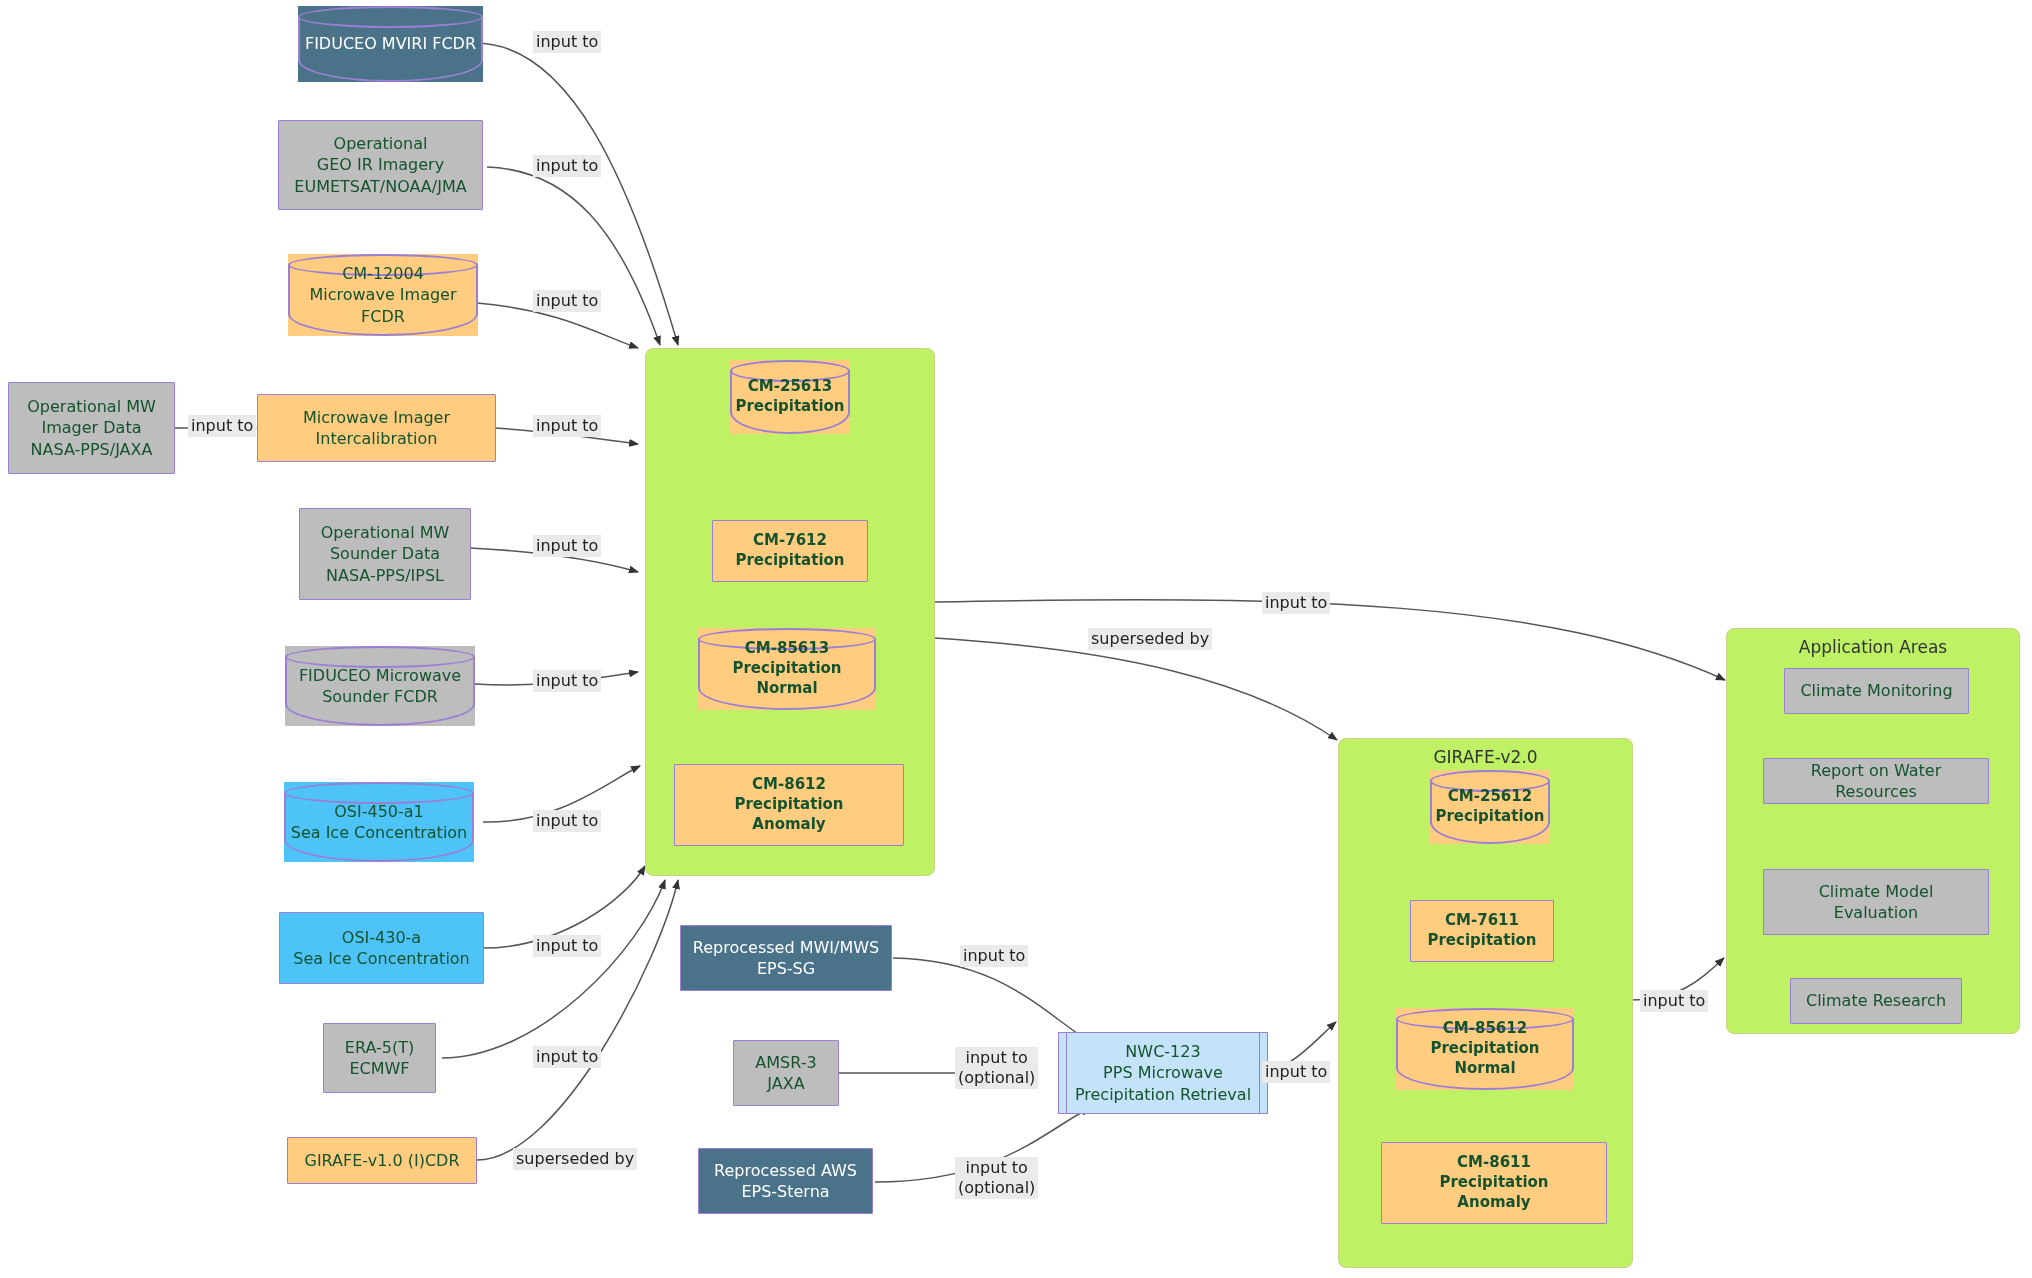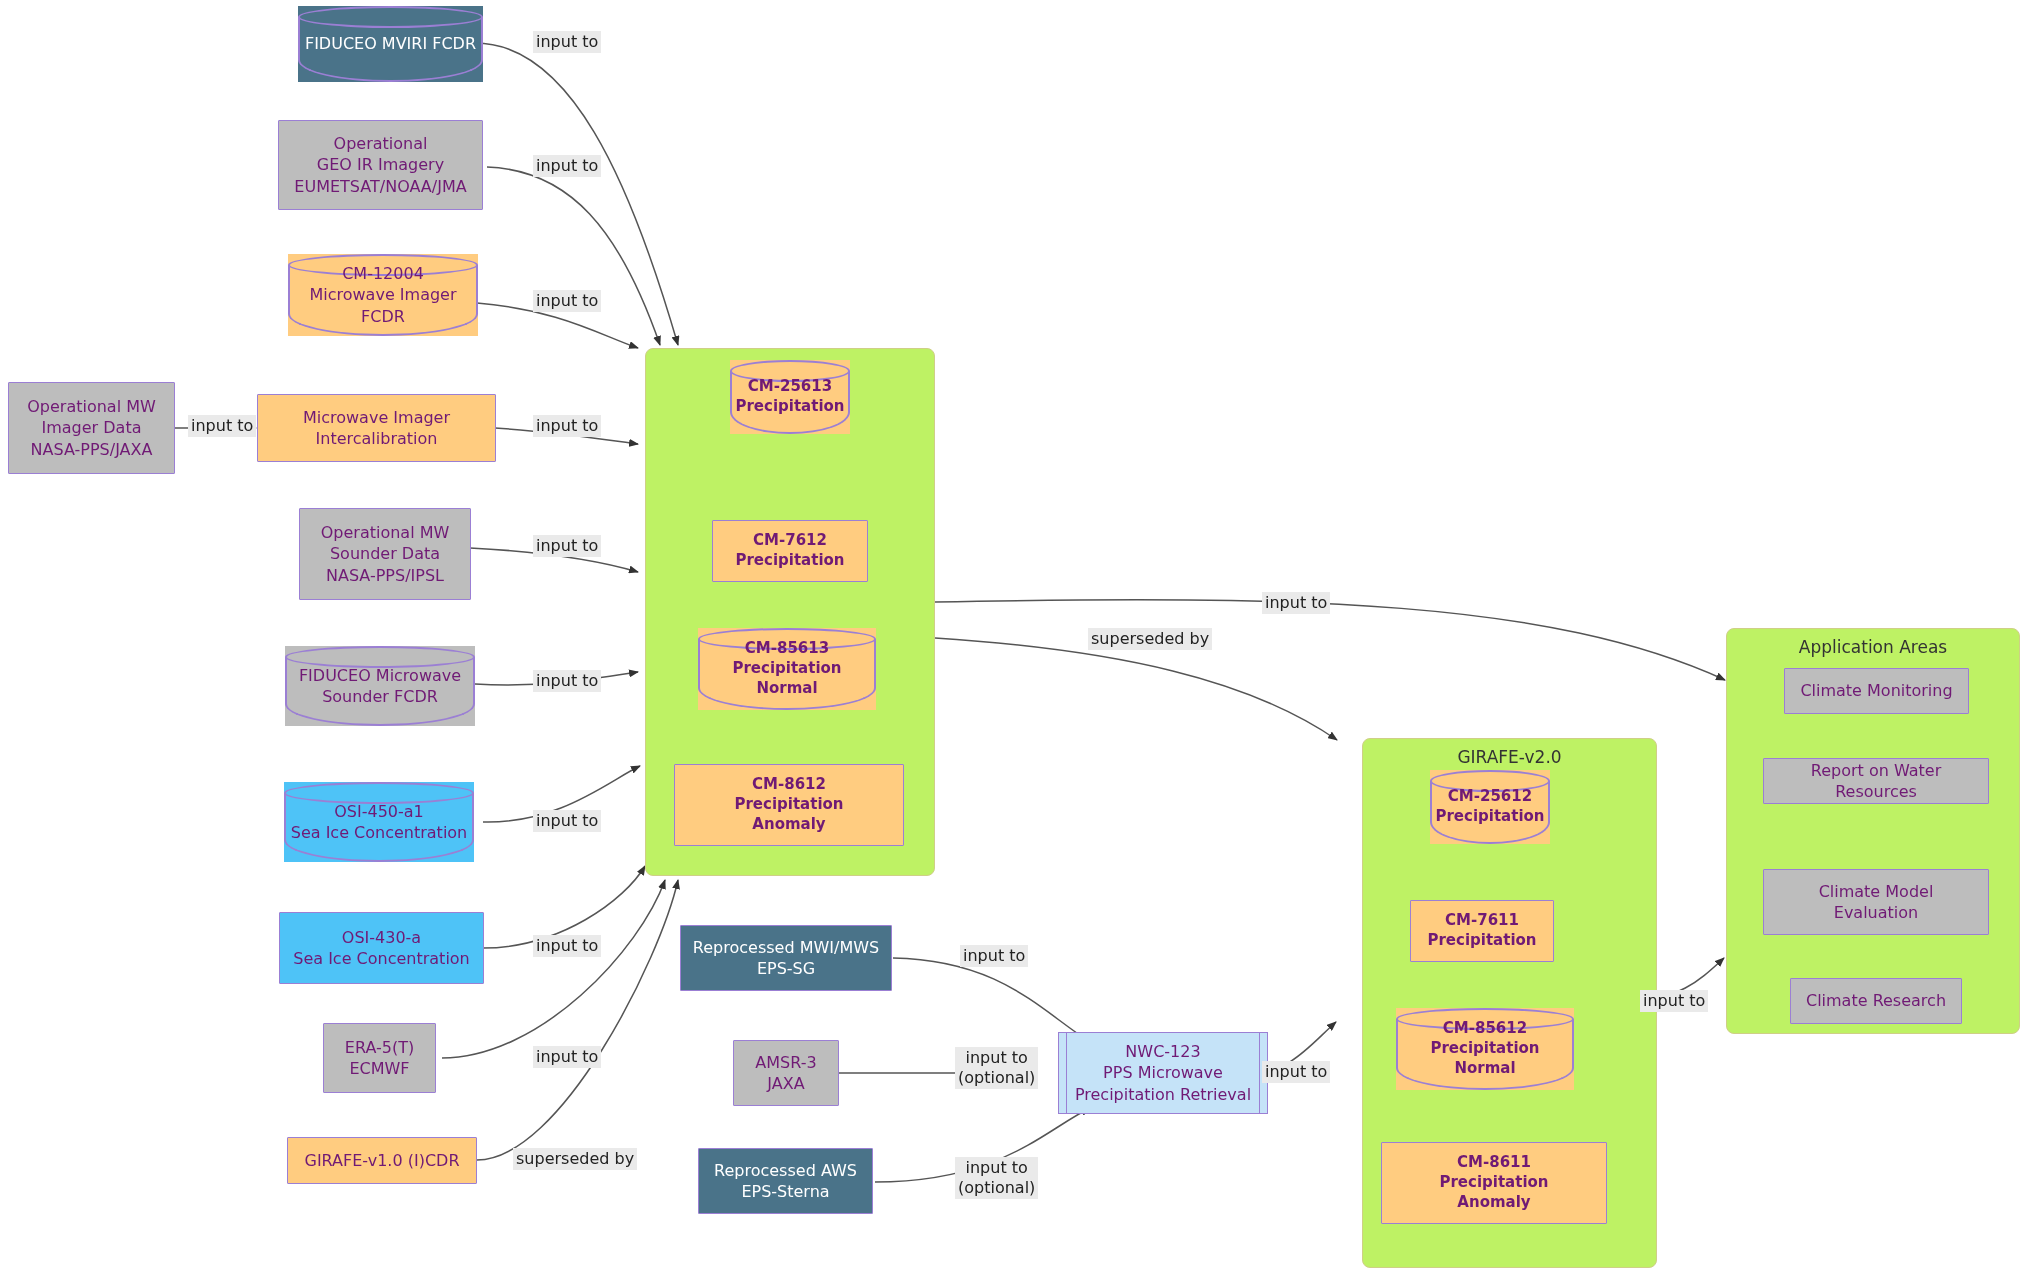--- a/index.html
+++ b/index.html
@@ -1,21 +1,21 @@
 <!DOCTYPE html>
 <html><head>
 <meta charset="utf-8">
 <style>
   html,body{margin:0;padding:0;background:#ffffff;}
   body{font-family:"DejaVu Sans","Liberation Sans",sans-serif;}
   #stage{position:relative;width:2032px;height:1278px;overflow:hidden;background:#fff;}
   svg#edges{position:absolute;left:0;top:0;width:2032px;height:1278px;pointer-events:none;}
 
   .node{position:absolute;box-sizing:border-box;display:flex;align-items:center;
-        justify-content:center;text-align:center;color:#701a75;line-height:1.32;}
+        justify-content:center;text-align:center;color:#14532d;line-height:1.32;}
   .node .lbl{display:block;width:100%;padding:0 6px;white-space:pre-line;}
 
   
   .rect{border:1.6px solid #9b7fd4;border-radius:1px;}
 
   
   .cyl{border:0;background:transparent;}
   .cyl .body{position:absolute;left:0;right:0;top:11px;bottom:0;
              border-left:2px solid #9b7fd4;border-right:2px solid #9b7fd4;
              border-bottom:2px solid #9b7fd4;border-bottom-left-radius:50% 22px;
@@ -85,21 +85,21 @@
       <path d="M1250,1073 C 1290,1073 1310,1045 1336,1022"></path>
 
       <path d="M1630,1000 C 1680,1000 1700,980 1724,958"></path>
     </g>
   </svg>
 
   <div class="cluster" style="left:645px;top:348px;width:290px;height:528px;">
     <div class="cluster-title t17">GIRAFE-v1.1</div>
   </div>
 
-  <div class="cluster" style="left:1338px;top:738px;width:295px;height:530px;margin-left:24px;">
+  <div class="cluster" style="left:1338px;top:738px;width:295px;height:530px;">
     <div class="cluster-title t17">GIRAFE-v2.0</div>
   </div>
 
   <div class="cluster" style="left:1726px;top:628px;width:294px;height:406px;">
     <div class="cluster-title t17">Application Areas</div>
   </div>
 
   <div class="node cyl fill-teal" style="left:298px;top:6px;width:185px;height:76px;color:#fff;">
     <div class="body fill-teal"></div>
     <div class="top fill-teal"></div>

